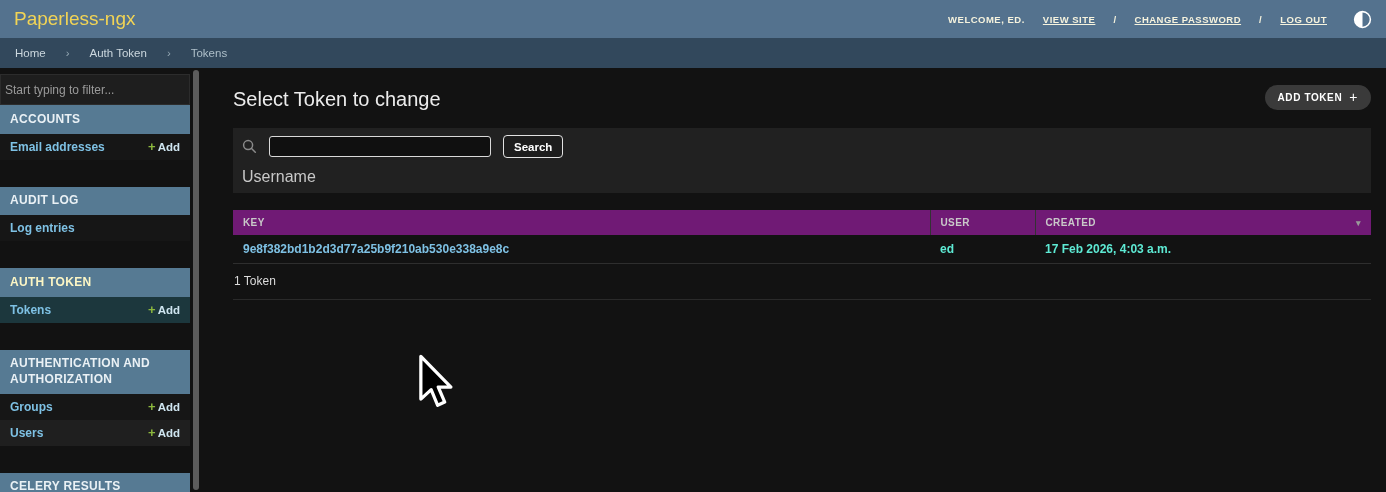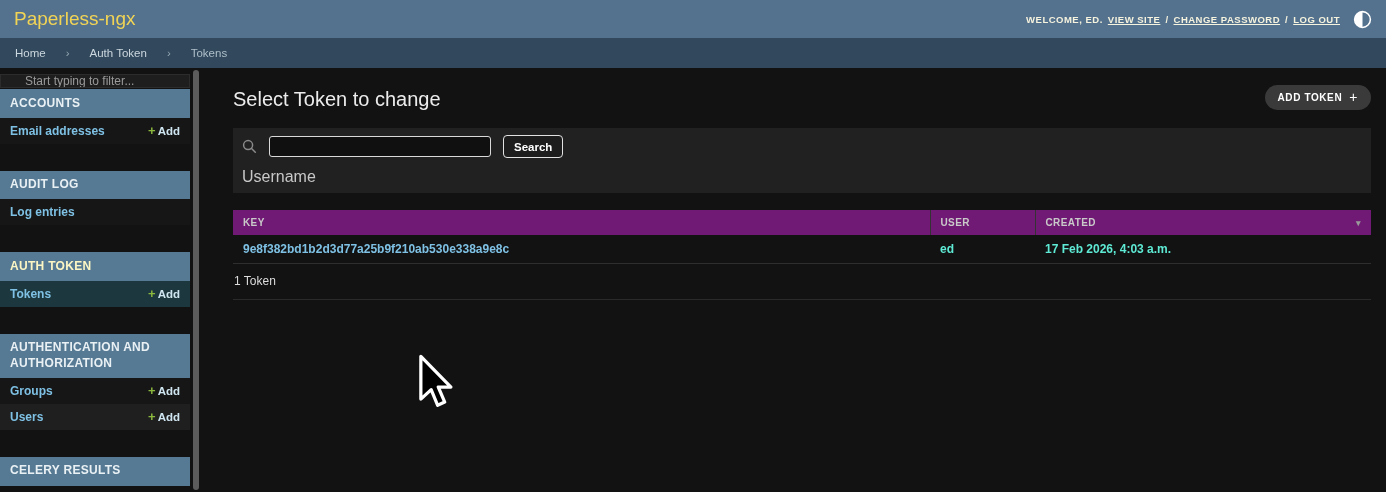--- a/index.html
+++ b/index.html
@@ -11,42 +11,42 @@
     position: relative;
   }
   
   .app-header {
     height: 38px; background: #54728E;
     display: flex; align-items: center; justify-content: space-between;
     padding: 0 14px;
   }
   .brand { color: #F2D455; font-size: 19px; font-weight: 400; text-decoration: none; cursor: pointer; }
   .user-tools {
-    display: flex; align-items: center; gap: 5px;
+    display: flex; align-items: center; gap: 18px;
     font-size: 9.5px; font-weight: bold; letter-spacing: .5px; color: #F6F3DE;
   }
   .user-tools a { color: #F6F3DE; text-decoration: underline; cursor: pointer; }
   .theme-toggle { margin-left: 8px; width: 19px; height: 19px; cursor: pointer; display: flex; }
   
   .breadcrumbs {
     height: 30px; background: #32485C;
     display: flex; align-items: center; gap: 20px;
     padding: 0 15px; font-size: 11.5px; color: #93A6B2;
   }
   .breadcrumbs a { color: #CBD7DE; text-decoration: none; cursor: pointer; }
   .breadcrumbs .crumb-current { color: #AEBFC9; }
   
   .body-row { display: flex; height: 424px; }
   
   .sidebar { width: 205px; flex: 0 0 205px; position: relative; background: #121212; }
   .sidebar-inner { width: 190px; }
   .nav-filter {
-    width: 190px; height: 14px; margin-top: 6px;
+    width: 190px; height: 31px; margin-top: 6px;
     background: #1E1E1E; border: 1px solid #2C2C2C;
-    color: #DDDDDD; font-size: 12px; padding: 0 24px;
+    color: #DDDDDD; font-size: 12px; padding: 0 4px;
     font-family: "Liberation Sans", sans-serif;
   }
   .nav-filter::placeholder { color: #9A9A9A; }
   .nav-section { margin-bottom: 27px; }
   .nav-section:last-child { margin-bottom: 0; }
   .nav-section-header {
     background: #567A93; color: #EAF1F5;
     font-size: 12px; font-weight: bold; letter-spacing: .3px;
     padding: 6.5px 10px; line-height: 1.3;
   }

